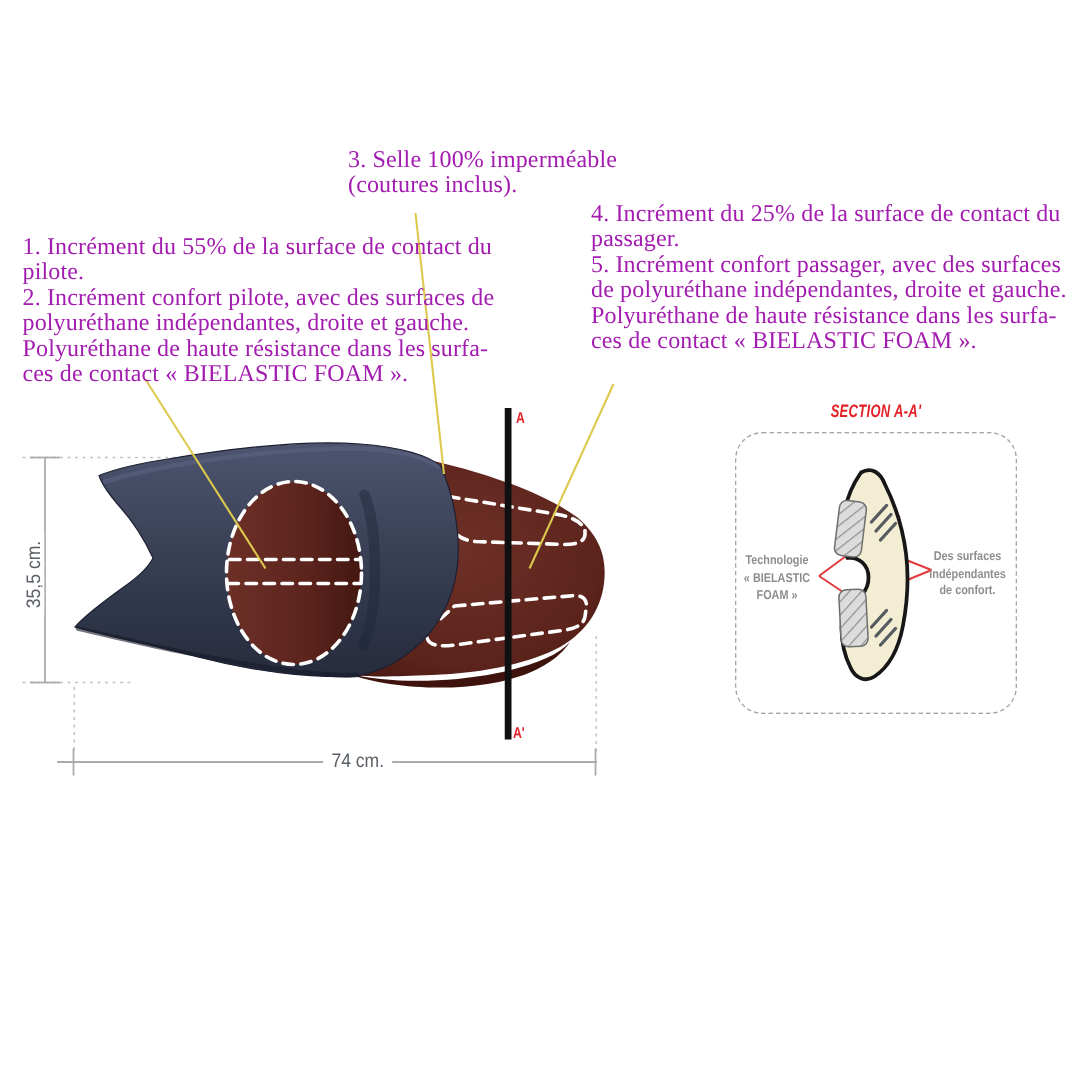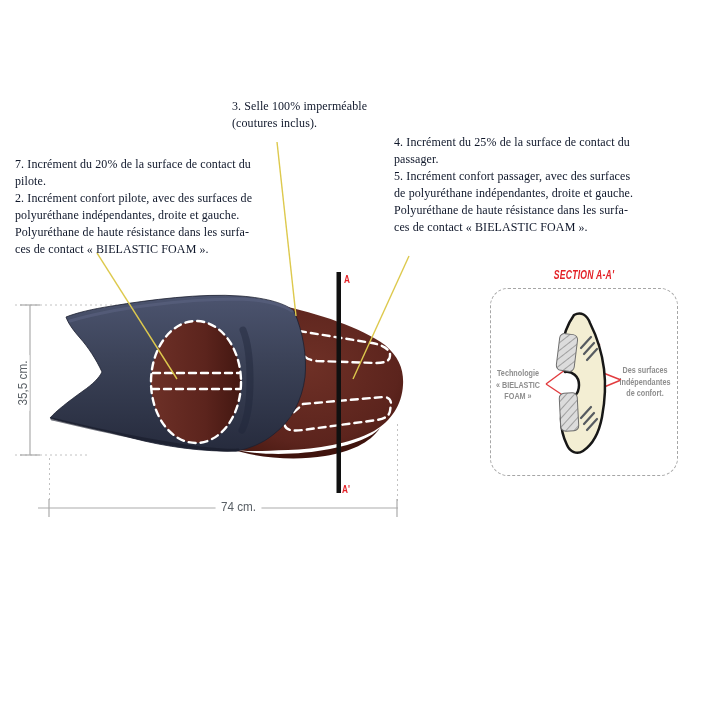--- a/index.html
+++ b/index.html
@@ -1,22 +1,22 @@
 <!DOCTYPE html>
 <html><head>
 <meta charset="utf-8">
 <style>
   html,body{margin:0;padding:0;}
   body{
     width:720px;height:720px;position:relative;background:#ffffff;
     font-family:"Liberation Serif", serif;overflow:hidden;
   }
   .note{
-    position:absolute;white-space:pre;font-size:12px;line-height:17px;
-    color:#0f172a;letter-spacing:.1px;
+    position:absolute;white-space:pre;font-size:16px;line-height:17px;
+    color:#a21caf;letter-spacing:.1px;
   }
   .abs{position:absolute;}
   .dim-label{
     font-family:"Liberation Sans", sans-serif;font-size:13px;color:#5a6066;
     white-space:nowrap;
   }
   .dim-label .bg{background:#ffffff;padding:0 6px;display:inline-block;transform:scaleX(.9);}
   #height-label-wrap{
     left:22px;top:383px;transform:translate(-50%,-50%) rotate(-90deg);
   }
@@ -120,21 +120,21 @@
 
   <g stroke="#ddc94d" stroke-width="1.4">
     <path d="M97,253 L177,379"></path>
     <path d="M277,142 L296,316"></path>
     <path d="M409,256 L353,379"></path>
   </g>
 
   <rect x="336.5" y="272" width="4.5" height="221" fill="#101010"></rect>
 </svg>
 
-<div class="note" style="left:15px;top:156px;width:310px;">7. Incrément du 20% de la surface de contact du
+<div class="note" style="left:15px;top:156px;width:310px;">1. Incrément du 55% de la surface de contact du
 pilote.
 2. Incrément confort pilote, avec des surfaces de
 polyuréthane indépendantes, droite et gauche.
 Polyuréthane de haute résistance dans les surfa-
 ces de contact « BIELASTIC FOAM ».</div>
 
 <div class="note" style="left:232px;top:98px;width:200px;">3. Selle 100% imperméable
 (coutures inclus).</div>
 
 <div class="note" style="left:394px;top:134px;width:310px;">4. Incrément du 25% de la surface de contact du

